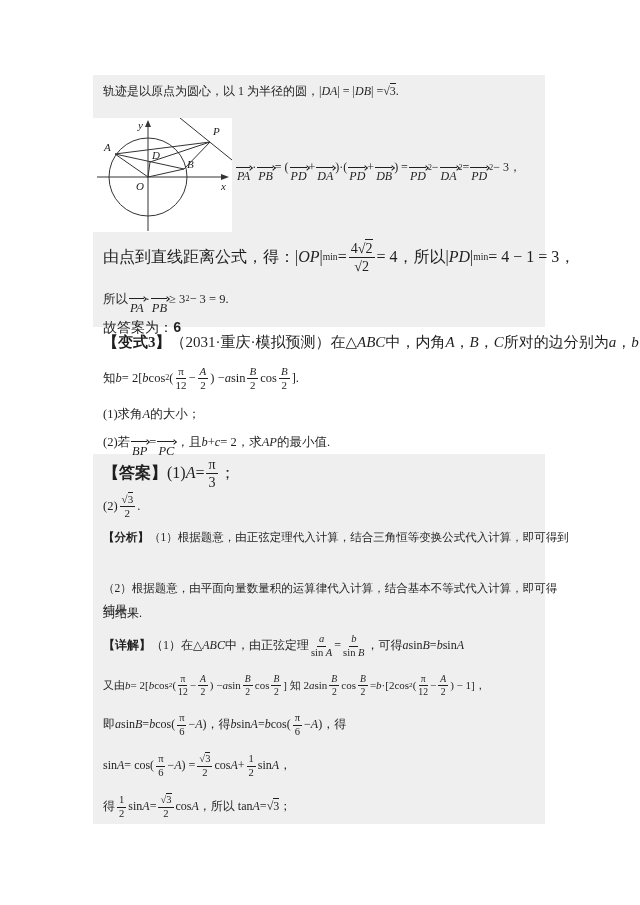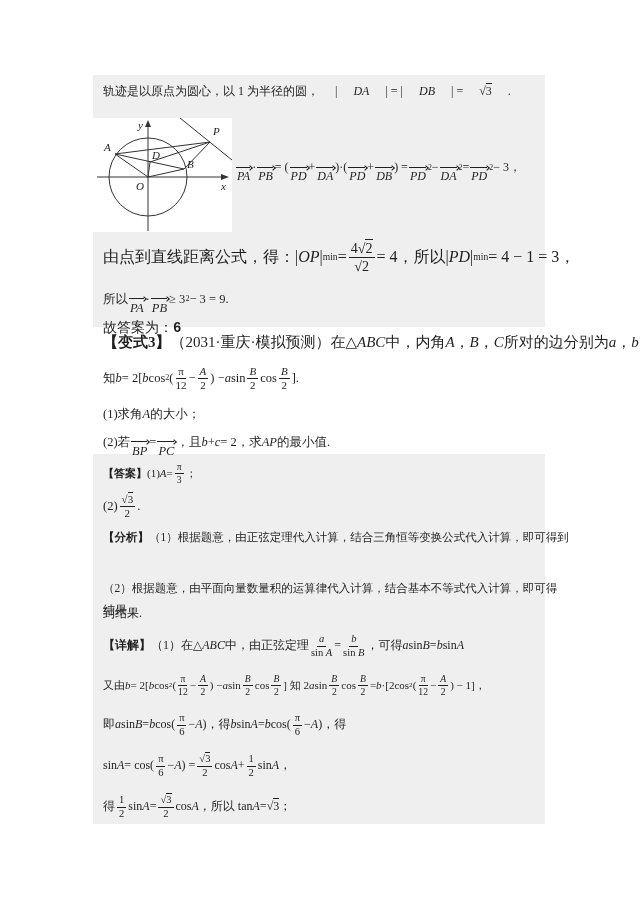--- a/index.html
+++ b/index.html
@@ -75,21 +75,21 @@
     <text x="128" y="72">x</text>
     <text x="43" y="72">O</text>
     <text x="11" y="33">A</text>
     <text x="94" y="50">B</text>
     <text x="59" y="41">D</text>
     <text x="120" y="17">P</text>
   </svg>
 </div>
 
 <div id="doc">
-    <div class="line" style="left: 103px; top: 82px; min-height: 20px; font-size: 12px; gap: 16px;">
+    <div class="line" style="left: 103px; top: 82px; min-height: 20px; font-size: 12px;">
       <span class="mt">轨迹是以原点为圆心，以 1 为半径的圆，</span>
       <span class="mt">|</span>
       <span class="mi">DA</span>
       <span class="mt">| = |</span>
       <span class="mi">DB</span>
       <span class="mt">| = </span>
       <span class="rad"><span>√</span><span class="rado">3</span></span>
       <span class="mt"> .</span>
     </div>
     <div class="line" style="left: 235px; top: 152px; min-height: 30px; font-size: 12px;">
@@ -207,21 +207,21 @@
       <span class="mt"> = </span>
       <span class="vec">PC</span>
       <span class="mt">，且 </span>
       <span class="mi">b</span>
       <span class="mt"> + </span>
       <span class="mi">c</span>
       <span class="mt"> = 2，求 </span>
       <span class="mi">AP</span>
       <span class="mt"> 的最小值.</span>
     </div>
-    <div class="line" style="left: 103px; top: 457px; min-height: 32px; font-size: 11px; text-align: right;">
+    <div class="line" style="left: 103px; top: 457px; min-height: 32px; font-size: 16px; text-align: right;">
       <span class="mb">【答案】</span>
       <span class="mt">(1) </span>
       <span class="mi">A</span>
       <span class="mt"> = </span>
       <span class="frac">
         <span class="num"><span class="mt">π</span></span>
         <span class="den"><span class="mt">3</span></span>
       </span>
       <span class="mt">；</span>
     </div>

